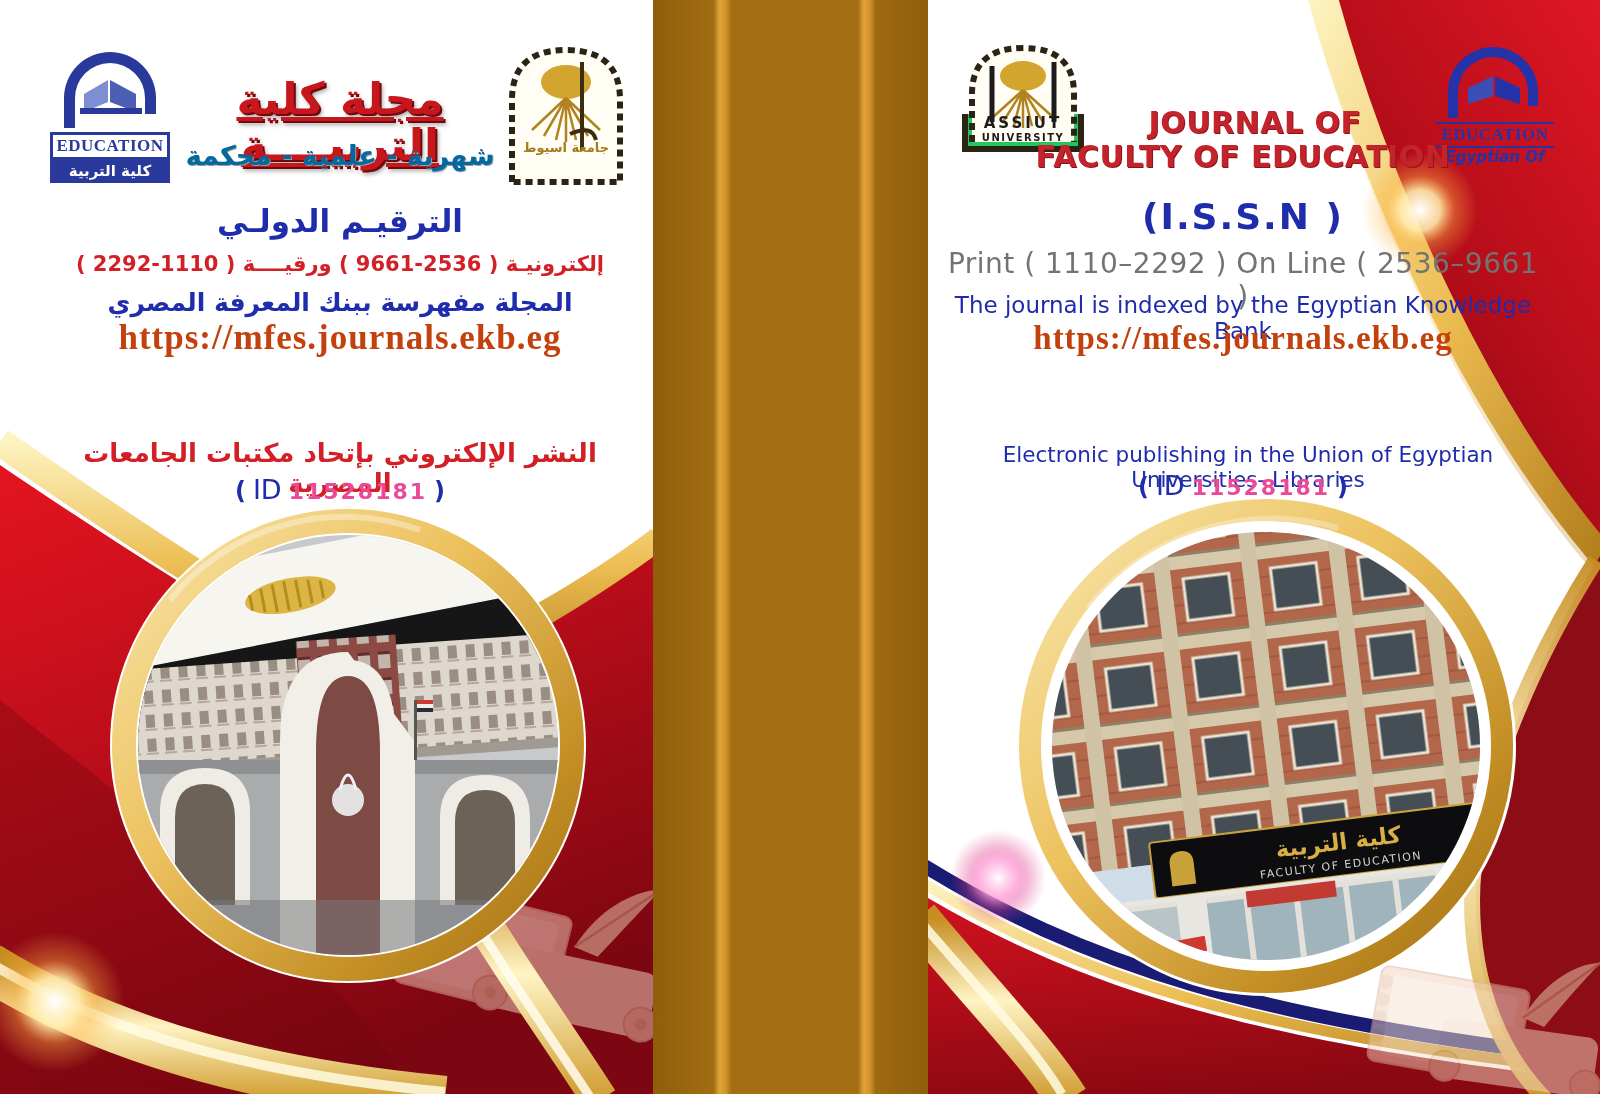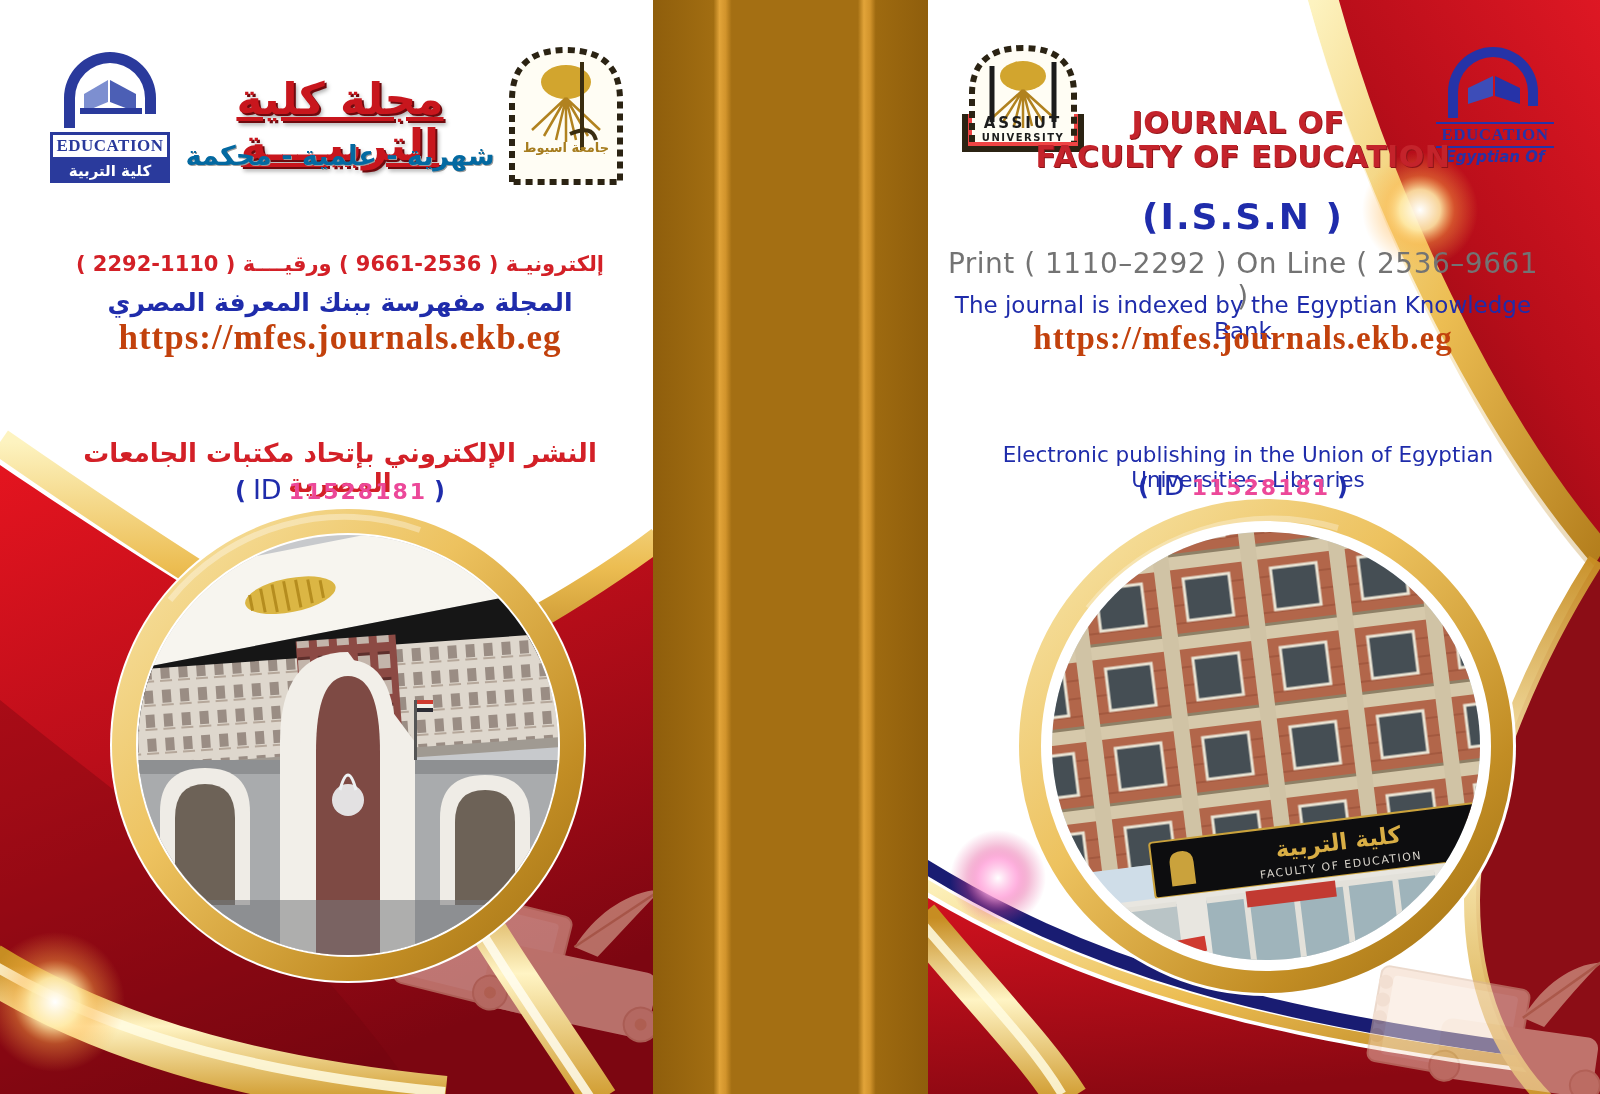--- a/index.html
+++ b/index.html
@@ -205,20 +205,21 @@
           <path d="M66,60 L32,92 M66,60 L44,98 M66,60 L56,102 M66,60 L66,104 M66,60 L76,102 M66,60 L88,98 M66,60 L100,92"></path>
         </g>
         <path d="M82,24 L82,112" stroke="#3a2d10" stroke-width="4"></path>
         <path d="M70,96 Q92,86 96,102" stroke="#3a2d10" stroke-width="4" fill="none"></path>
       </svg>
       <div class="assiut-ar" style="margin-top:-52px;">جامعة اسيوط</div>
     </div>
 
     <div class="abs ctr ar title-ar" style="left:140px;top:76px;width:400px;">مجلة كلية التربيــــة</div>
     <div class="abs ctr ar subtitle-ar" style="left:140px;top:140px;width:400px;">شهرية - علمية - محكمة</div>
+    <div class="abs ctr ar blue-head-ar" style="left:30px;top:203px;width:620px;">الترقيـم الدولـي</div>
     <div class="abs ctr ar red-line-ar" style="left:30px;top:252px;width:620px;">إلكترونيـة ( 2536-9661 ) ورقيــــة ( 1110-2292 )</div>
     <div class="abs ctr ar blue-line-ar" style="left:30px;top:288px;width:620px;">المجلة مفهرسة ببنك المعرفة المصري</div>
     <div class="abs ctr url-text" style="left:30px;top:318px;width:620px;">https://mfes.journals.ekb.eg</div>
     <div class="abs ctr ar epub-ar" style="left:30px;top:438px;width:620px;">النشر الإلكتروني بإتحاد مكتبات الجامعات المصرية</div>
     <div class="abs id-row" style="left:30px;top:474px;width:620px;">
       <span class="id-paren">(</span>
       <span class="id-label">ID</span>
       <span class="id-num">11528181</span>
       <span class="id-paren">)</span>
     </div>
@@ -360,37 +361,37 @@
 
     <div class="abs" style="left:34px;top:38px;width:122px;">
       <svg width="122" height="104" viewBox="0 0 122 104">
         <path d="M10,104 L10,56 Q10,10 61,10 Q112,10 112,56 L112,104" fill="#fffdf4" stroke="#2b2313" stroke-width="6" stroke-dasharray="7 5"></path>
         <ellipse cx="61" cy="38" rx="23" ry="15" fill="#d2a52e"></ellipse>
         <g stroke="#b1821f" stroke-width="2.5">
           <path d="M61,52 L30,80 M61,52 L41,84 M61,52 L52,88 M61,52 L61,90 M61,52 L70,88 M61,52 L81,84 M61,52 L92,80"></path>
         </g>
         <path d="M30,28 L30,84 M92,24 L92,84" stroke="#1c1c1c" stroke-width="5"></path>
       </svg>
-      <div style="background:#ef4444;border-left:6px solid #2b2313;border-right:6px solid #2b2313;border-bottom:6px solid #2b2313;padding:0 2px 3px;margin-top:-32px;">
+      <div style="background:#22c55e;border-left:6px solid #2b2313;border-right:6px solid #2b2313;border-bottom:6px solid #2b2313;padding:0 2px 3px;margin-top:-32px;">
         <div class="assiut-txt1">ASSIUT</div>
         <div class="assiut-txt2">UNIVERSITY</div>
       </div>
     </div>
 
     <div class="abs edu-logo edu-logo-r" style="left:508px;top:40px;width:118px;">
       <svg width="118" height="78" viewBox="0 0 118 78">
         <path d="M12,78 L12,52 A45,45 0 0 1 102,52 L102,66 L92,66 L92,52 A35,35 0 0 0 22,52 L22,78 Z" fill="#2633a8"></path>
         <polygon points="32,48 57,36 57,56 32,64" fill="#3d4db8"></polygon>
         <polygon points="84,48 59,36 59,56 84,64" fill="#2633a8"></polygon>
       </svg>
       <div class="edu-box1" style="font-family:'Liberation Serif',serif;">EDUCATION</div>
       <div class="edu-box2">Egyptian Of</div>
     </div>
 
-    <div class="abs ctr title-en" style="left:15px;top:106px;width:590px;">JOURNAL OF</div>
+    <div class="abs ctr title-en" style="left:32px;top:106px;width:590px;">JOURNAL OF</div>
     <div class="abs ctr title-en" style="left:20px;top:140px;width:590px;">FACULTY OF EDUCATION</div>
     <div class="abs ctr issn-en" style="left:20px;top:196px;width:590px;">(I.S.S.N )</div>
     <div class="abs ctr print-line" style="left:10px;top:247px;width:610px;">Print ( 1110–2292 ) On Line ( 2536–9661 )</div>
     <div class="abs ctr indexed-en" style="left:10px;top:292px;width:610px;">The journal is indexed by the Egyptian Knowledge Bank</div>
     <div class="abs ctr url-text" style="left:10px;top:320px;width:610px;font-size:33px;">https://mfes.journals.ekb.eg</div>
     <div class="abs ctr epub-en" style="left:10px;top:442px;width:620px;">Electronic publishing in the Union of Egyptian Universities- Libraries</div>
     <div class="abs id-row" style="left:10px;top:470px;width:610px;">
       <span class="id-paren">(</span>
       <span class="id-label">ID</span>
       <span class="id-num">11528181</span>

